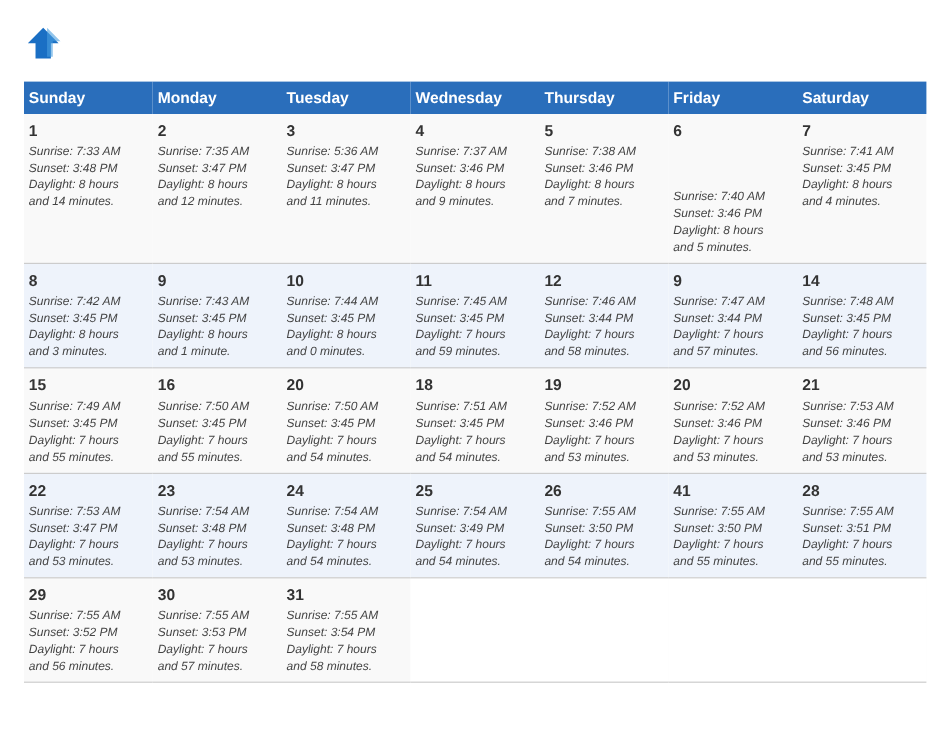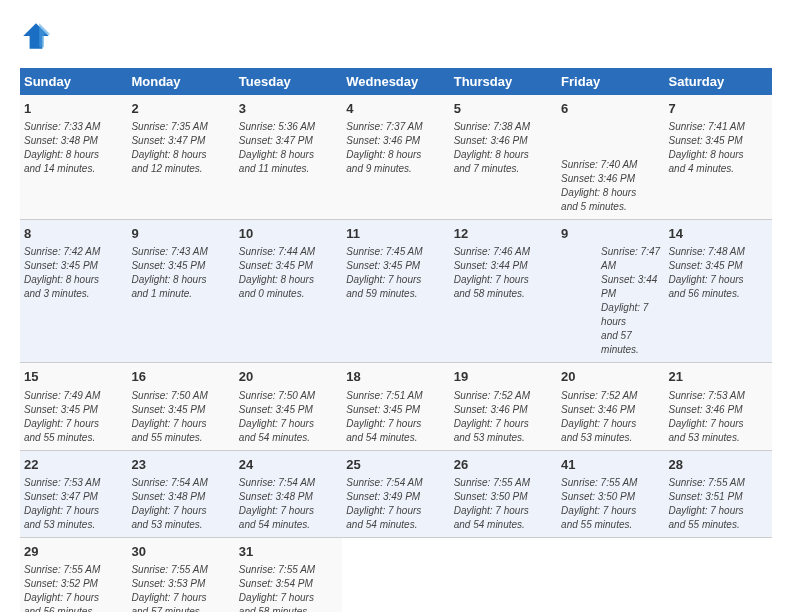--- a/index.html
+++ b/index.html
@@ -201,21 +201,21 @@
         </td>
         <td>
           <span class="day-num">12</span>
           <div class="day-info" style="white-space: pre-line;">Sunrise: 7:46 AM
 Sunset: 3:44 PM
 Daylight: 7 hours
 and 58 minutes.</div>
         </td>
         <td>
           <span class="day-num">9</span>
-          <div class="day-info" style="white-space: pre-line; margin-left: 40px;">Sunrise: 7:47 AM
+          <div class="day-info" style="white-space: pre-line;">Sunrise: 7:47 AM
 Sunset: 3:44 PM
 Daylight: 7 hours
 and 57 minutes.</div>
         </td>
         <td>
           <span class="day-num">14</span>
           <div class="day-info" style="white-space: pre-line;">Sunrise: 7:48 AM
 Sunset: 3:45 PM
 Daylight: 7 hours
 and 56 minutes.</div>

